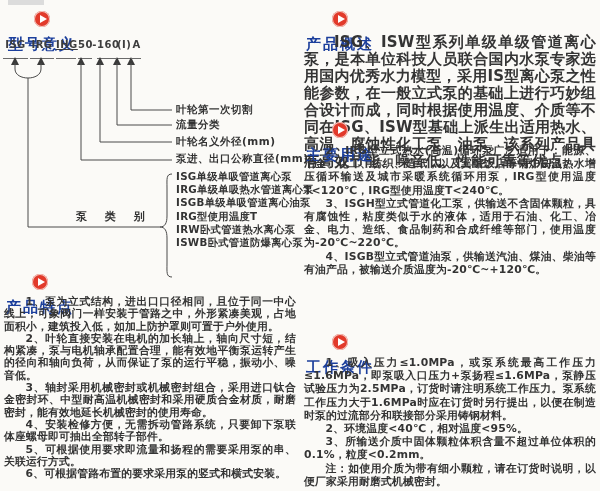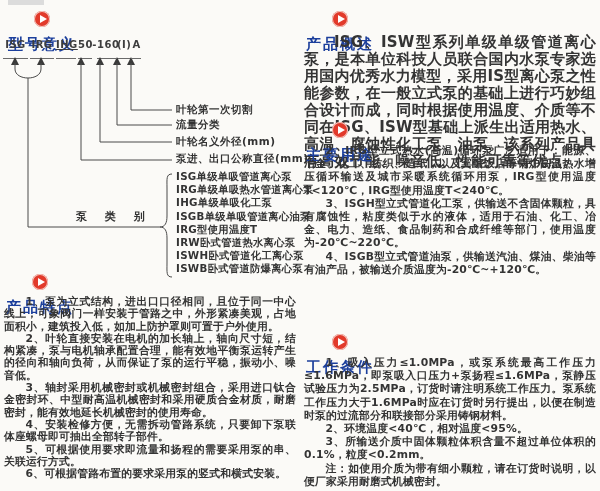--- a/index.html
+++ b/index.html
@@ -76,25 +76,23 @@
 
   <span class="callout" style="left:176px;top:103px;">叶轮第一次切割</span>
   <span class="callout" style="left:176px;top:118px;">流量分类</span>
   <span class="callout" style="left:176px;top:135px;">叶轮名义外径(mm)</span>
   <span class="callout" style="left:176px;top:152px;">泵进、出口公称直径(mm)</span>
   <span class="cat-label">泵 类 别</span>
 
   <div class="pump-list">
     <div>ISG单级单吸管道离心泵</div>
     <div>IRG单级单吸热水管道离心泵</div>
-    <div>IHG单级单吸化工泵</div>
     <div>ISGB单级单吸管道离心油泵</div>
     <div>IRG型使用温度T</div>
     <div>IRW卧式管道热水离心泵</div>
-    <div>ISWH卧式管道化工离心泵</div>
     <div>ISWB卧式管道防爆离心泵</div>
   </div>
 
   <div class="sec-head" style="left:6px;top:274px;">
     <span class="bullet"></span>
     <span class="sec-title">产品特点</span>
   </div>
 
   <div class="textcol t-left" style="left:4px;top:296px;width:292px;">
     <p>1、泵为立式结构，进出口口径相同，且位于同一中心线上，可象阀门一样安装于管路之中，外形紧凑美观，占地面积小，建筑投入低，如加上防护罩则可置于户外使用。</p>

